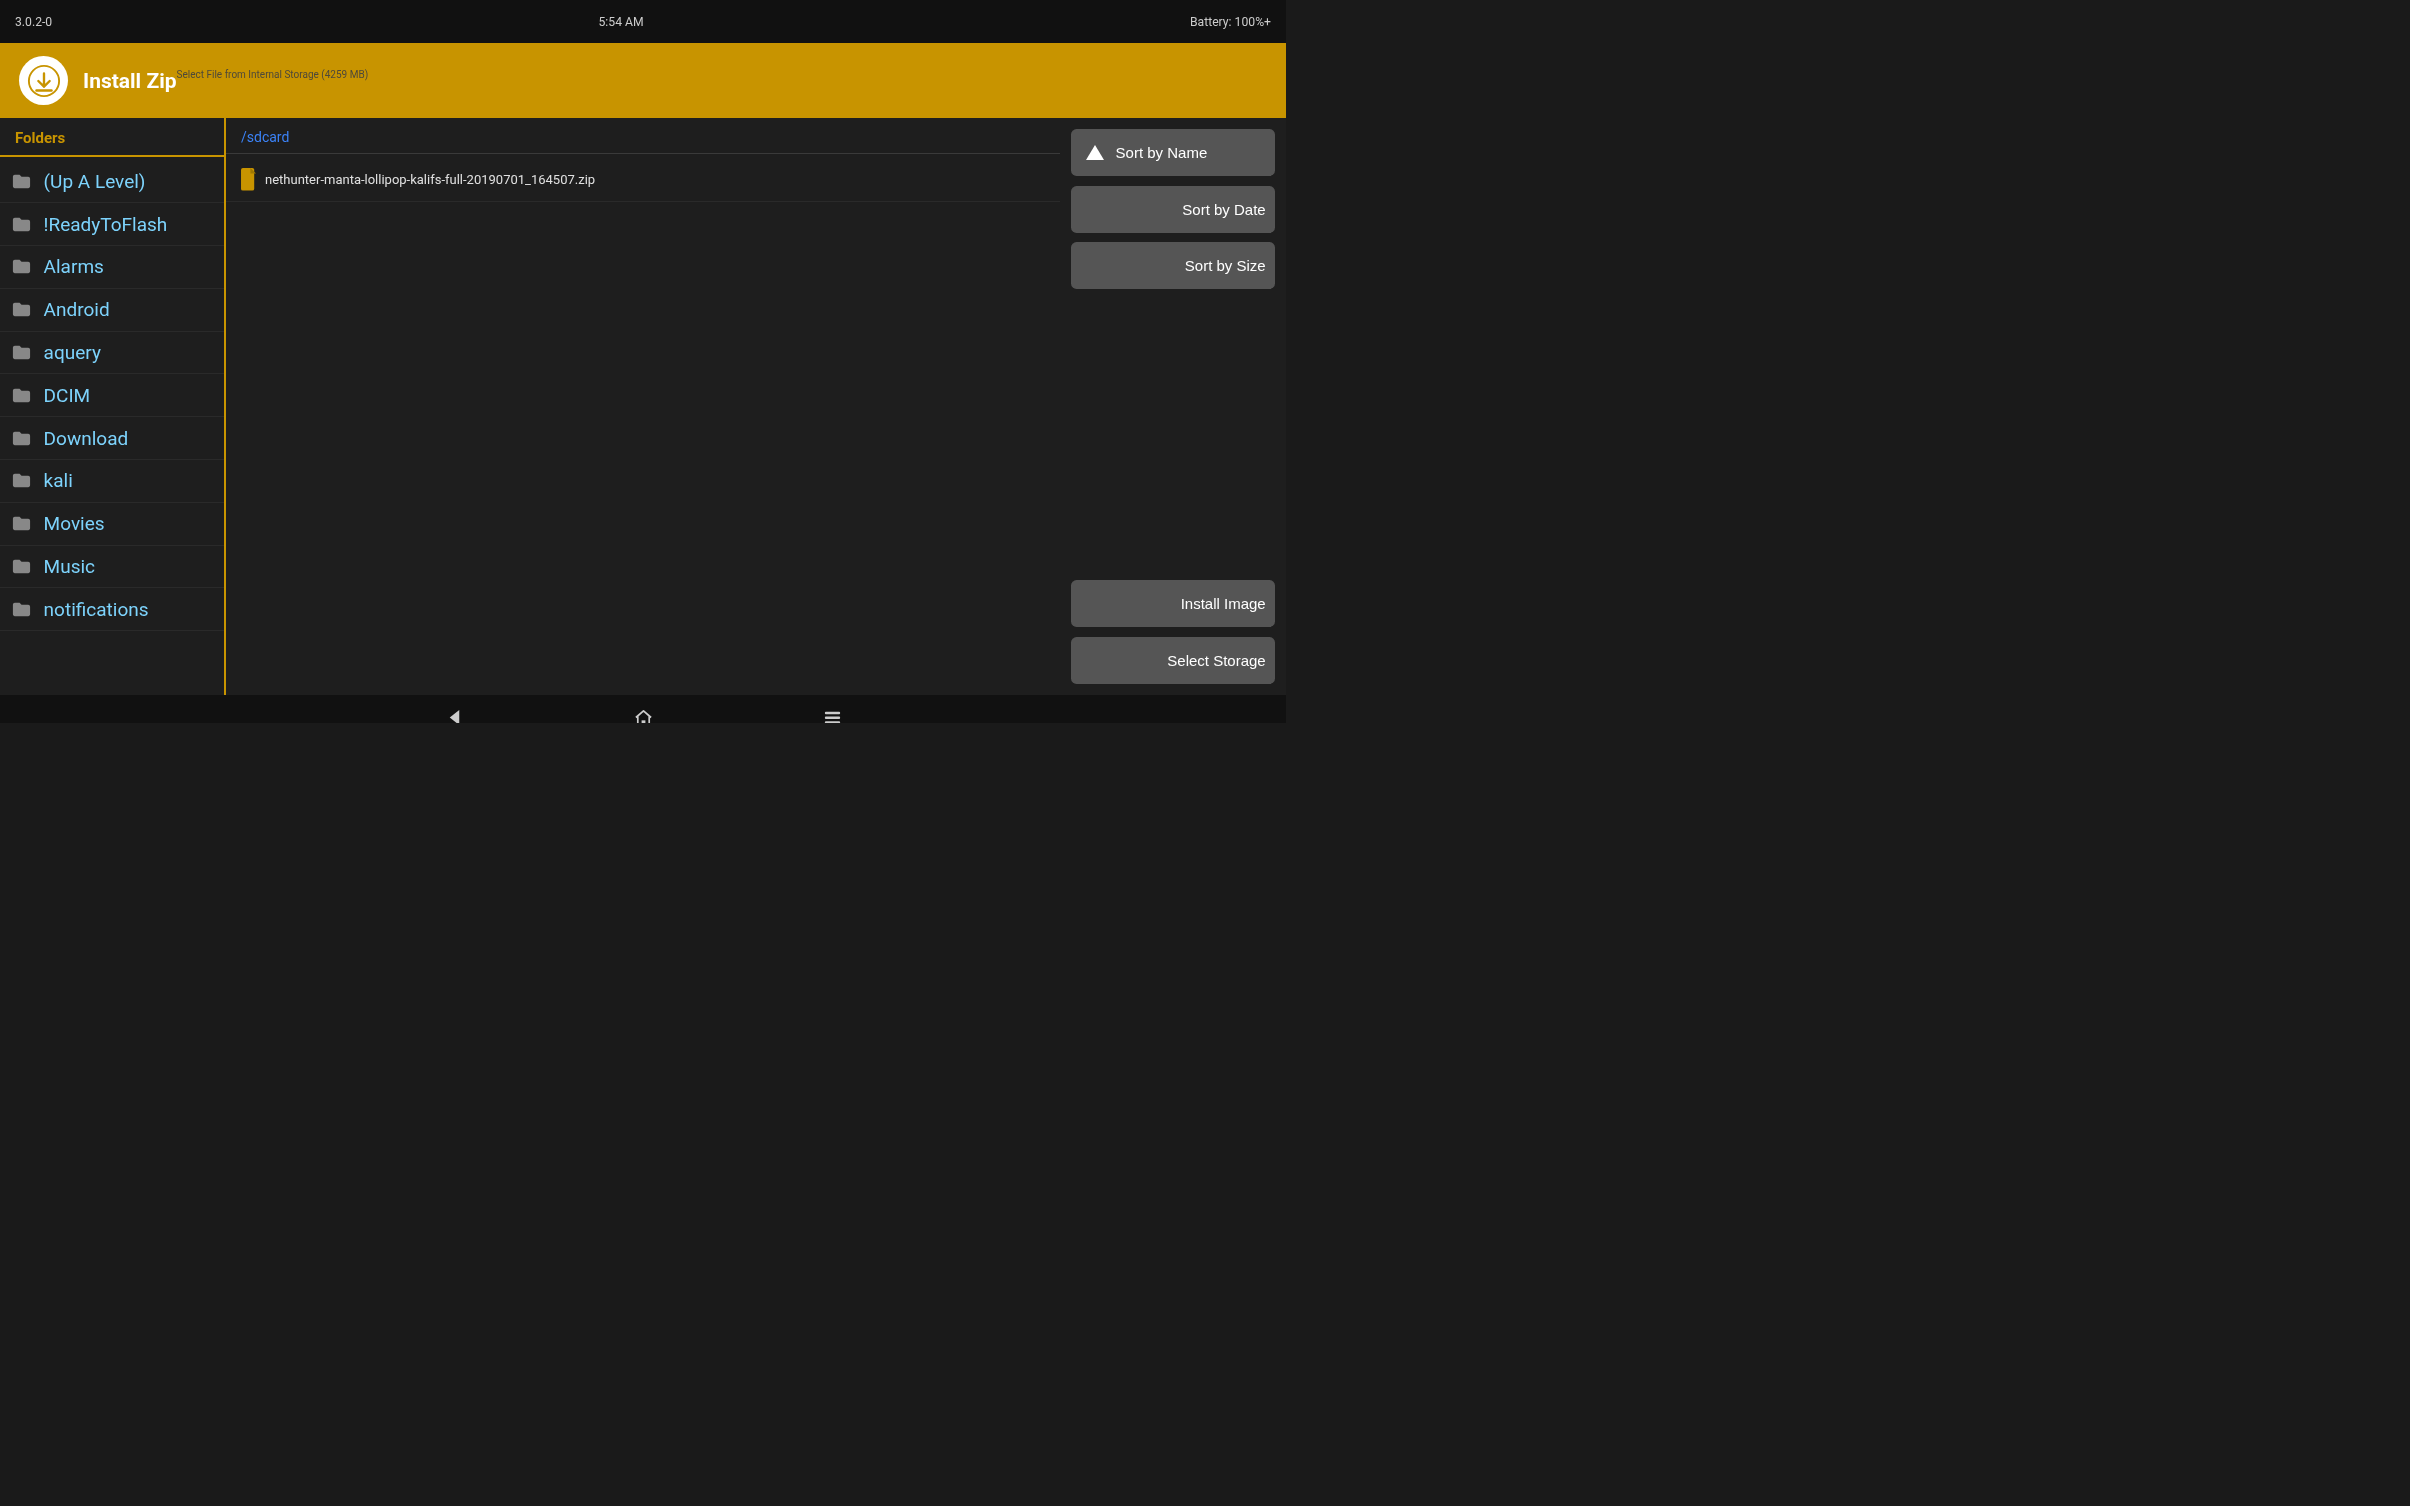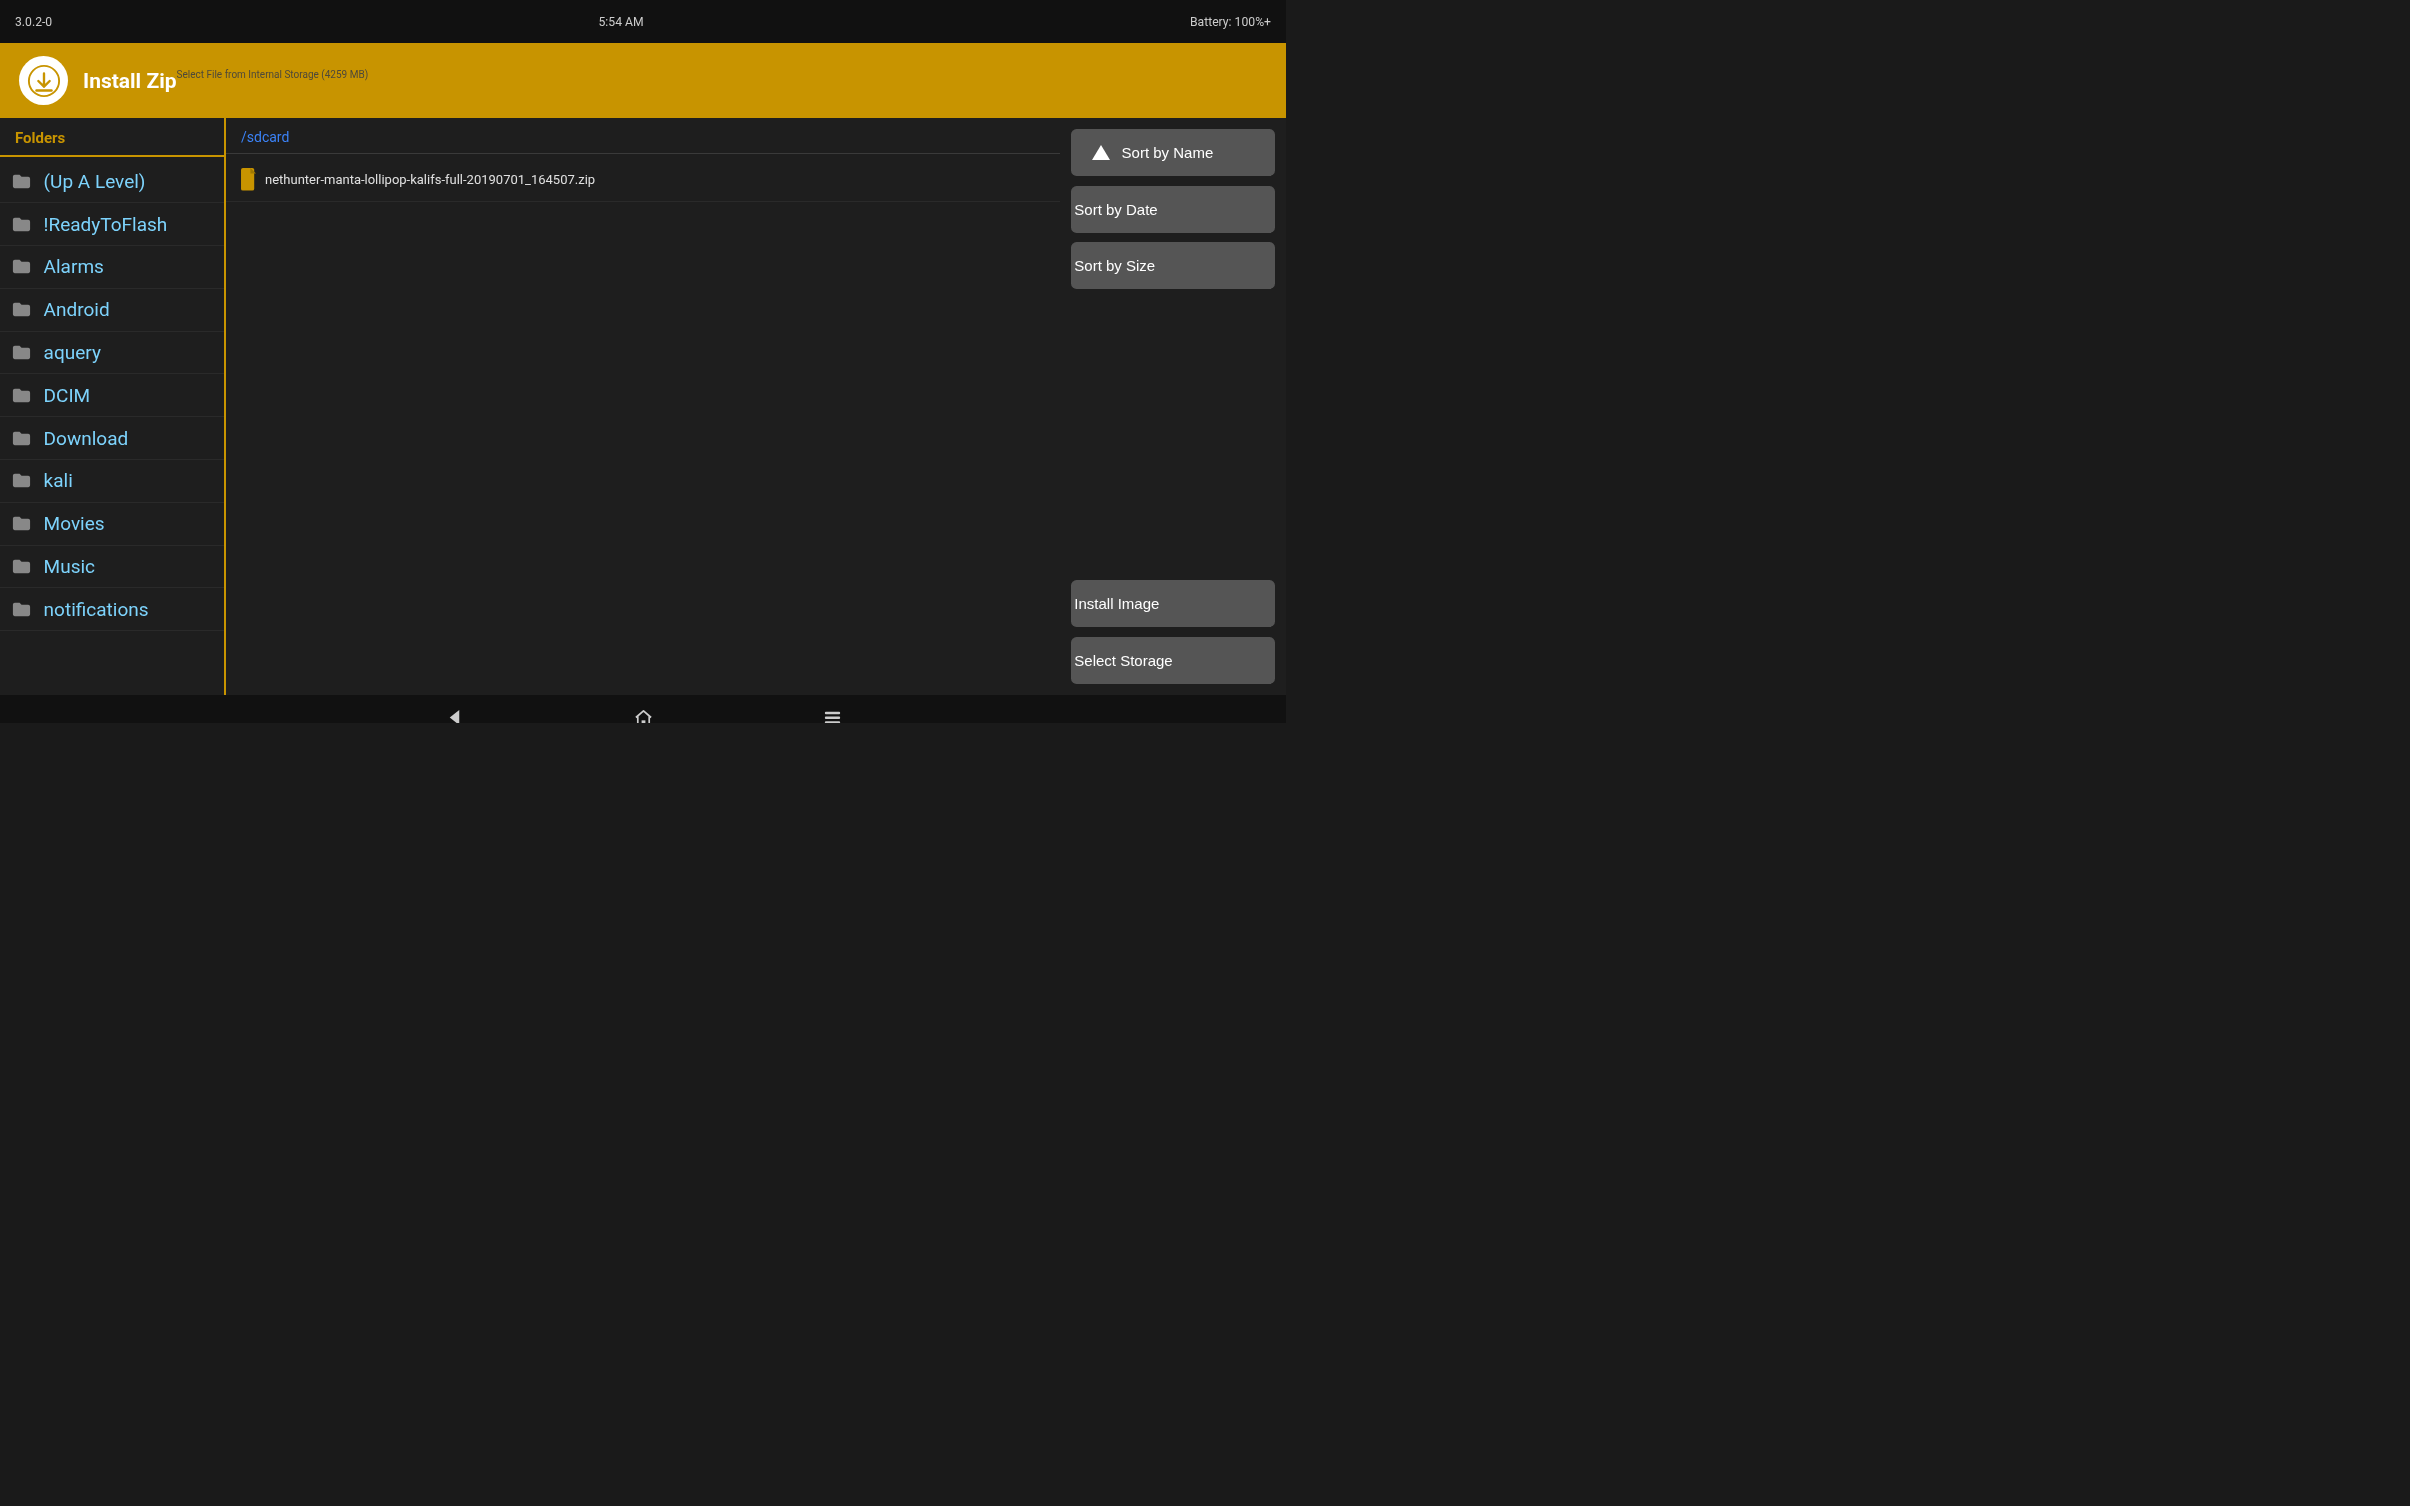--- a/index.html
+++ b/index.html
@@ -171,40 +171,40 @@
       background: #1e1e1e;
       display: flex;
       flex-direction: column;
       padding: 11.3px;
       gap: 9.4px;
       flex-shrink: 0;
     }
 
     .action-button {
       width: 100%;
-      padding: 15px 3px;
+      padding: 15px 9px;
       background: #555555;
       border: none;
       border-radius: 5.6px;
       color: #ffffff;
       font-size: 15px;
       cursor: pointer;
       display: flex;
       align-items: center;
-      justify-content: flex-start;
+      justify-content: flex-end;
       gap: 7.5px;
       font-weight: 500;
     }
 
     .sort-name-btn {
       display: flex;
       align-items: center;
       justify-content: flex-start;
       gap: 11.3px;
-      padding: 15px 21px;
+      padding: 15px 15px;
     }
 
     .triangle-icon {
       width: 0;
       height: 0;
       border-left: 9.4px solid transparent;
       border-right: 9.4px solid transparent;
       border-bottom: 15px solid #ffffff;
       flex-shrink: 0;
     }

